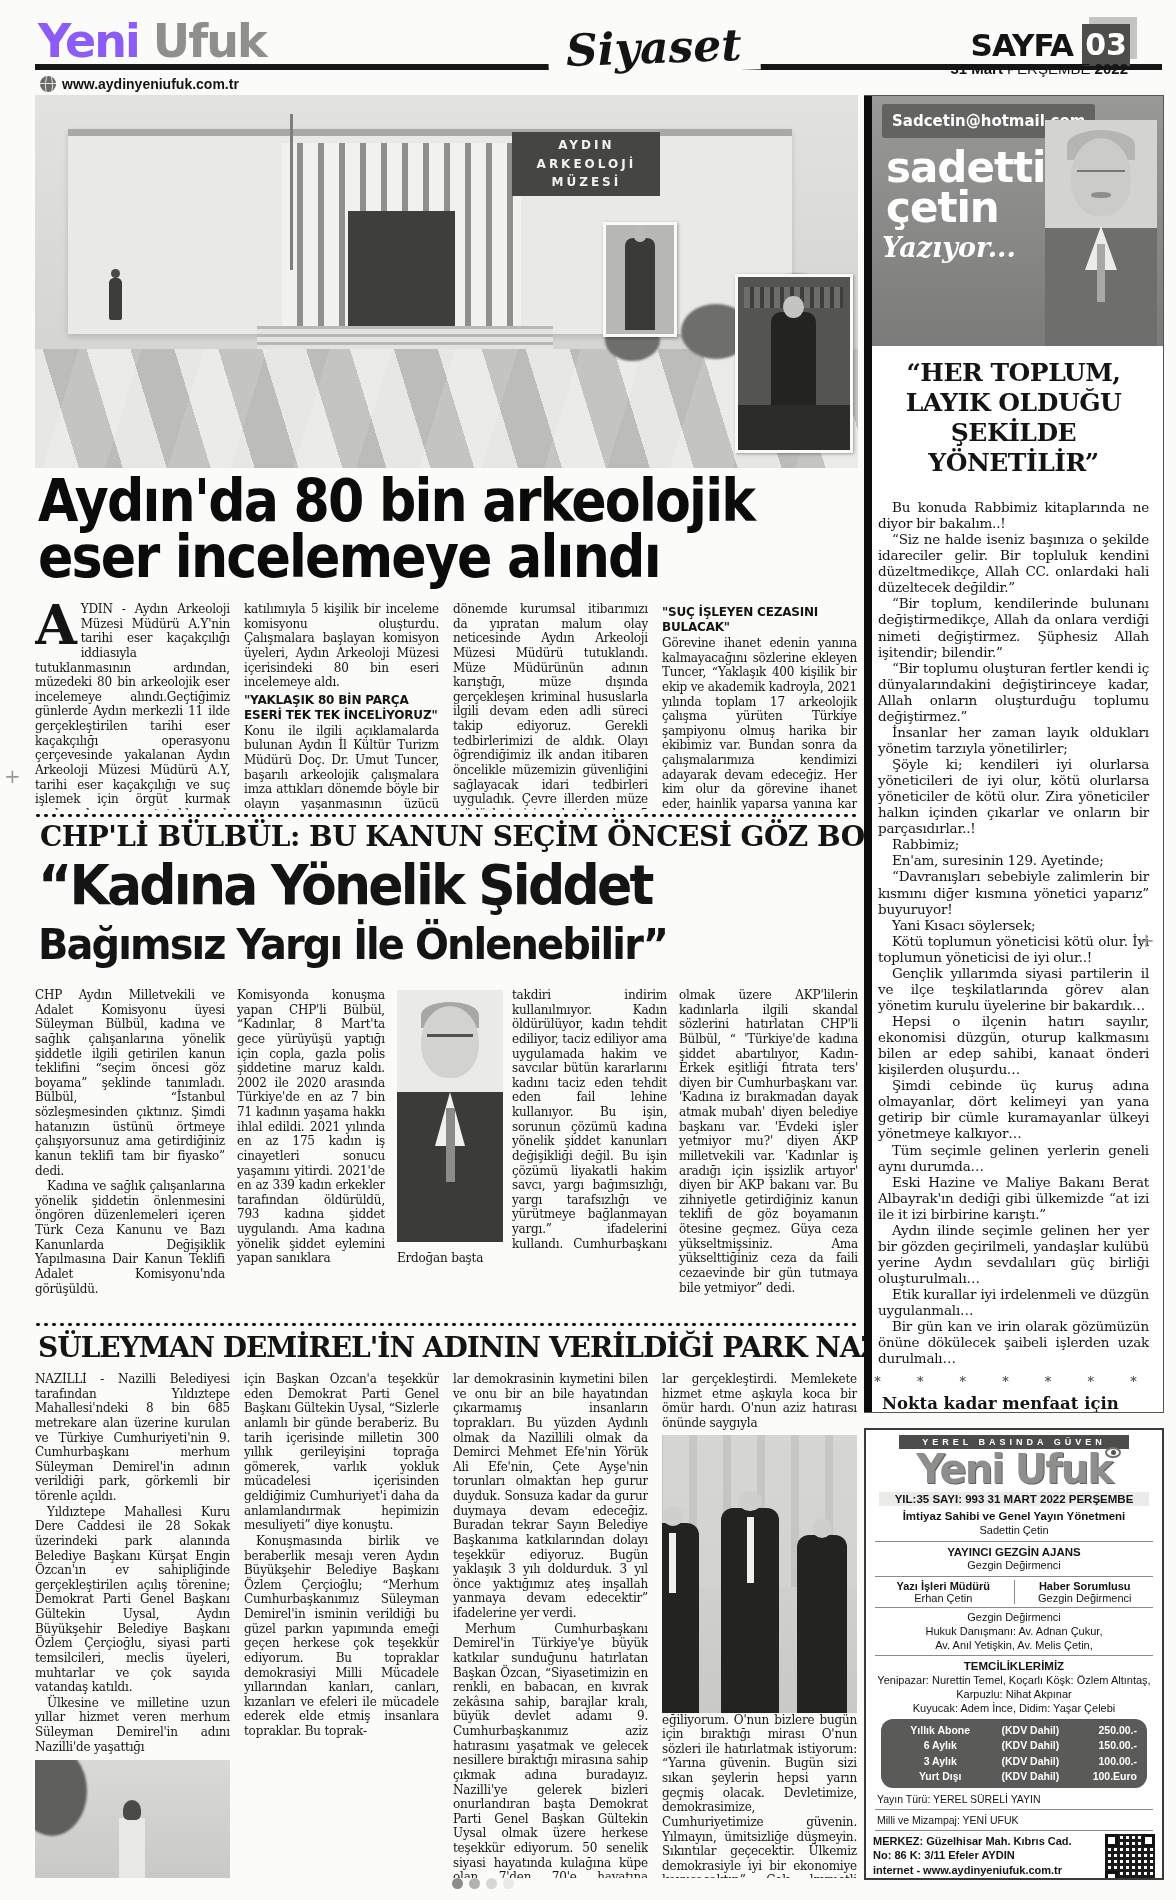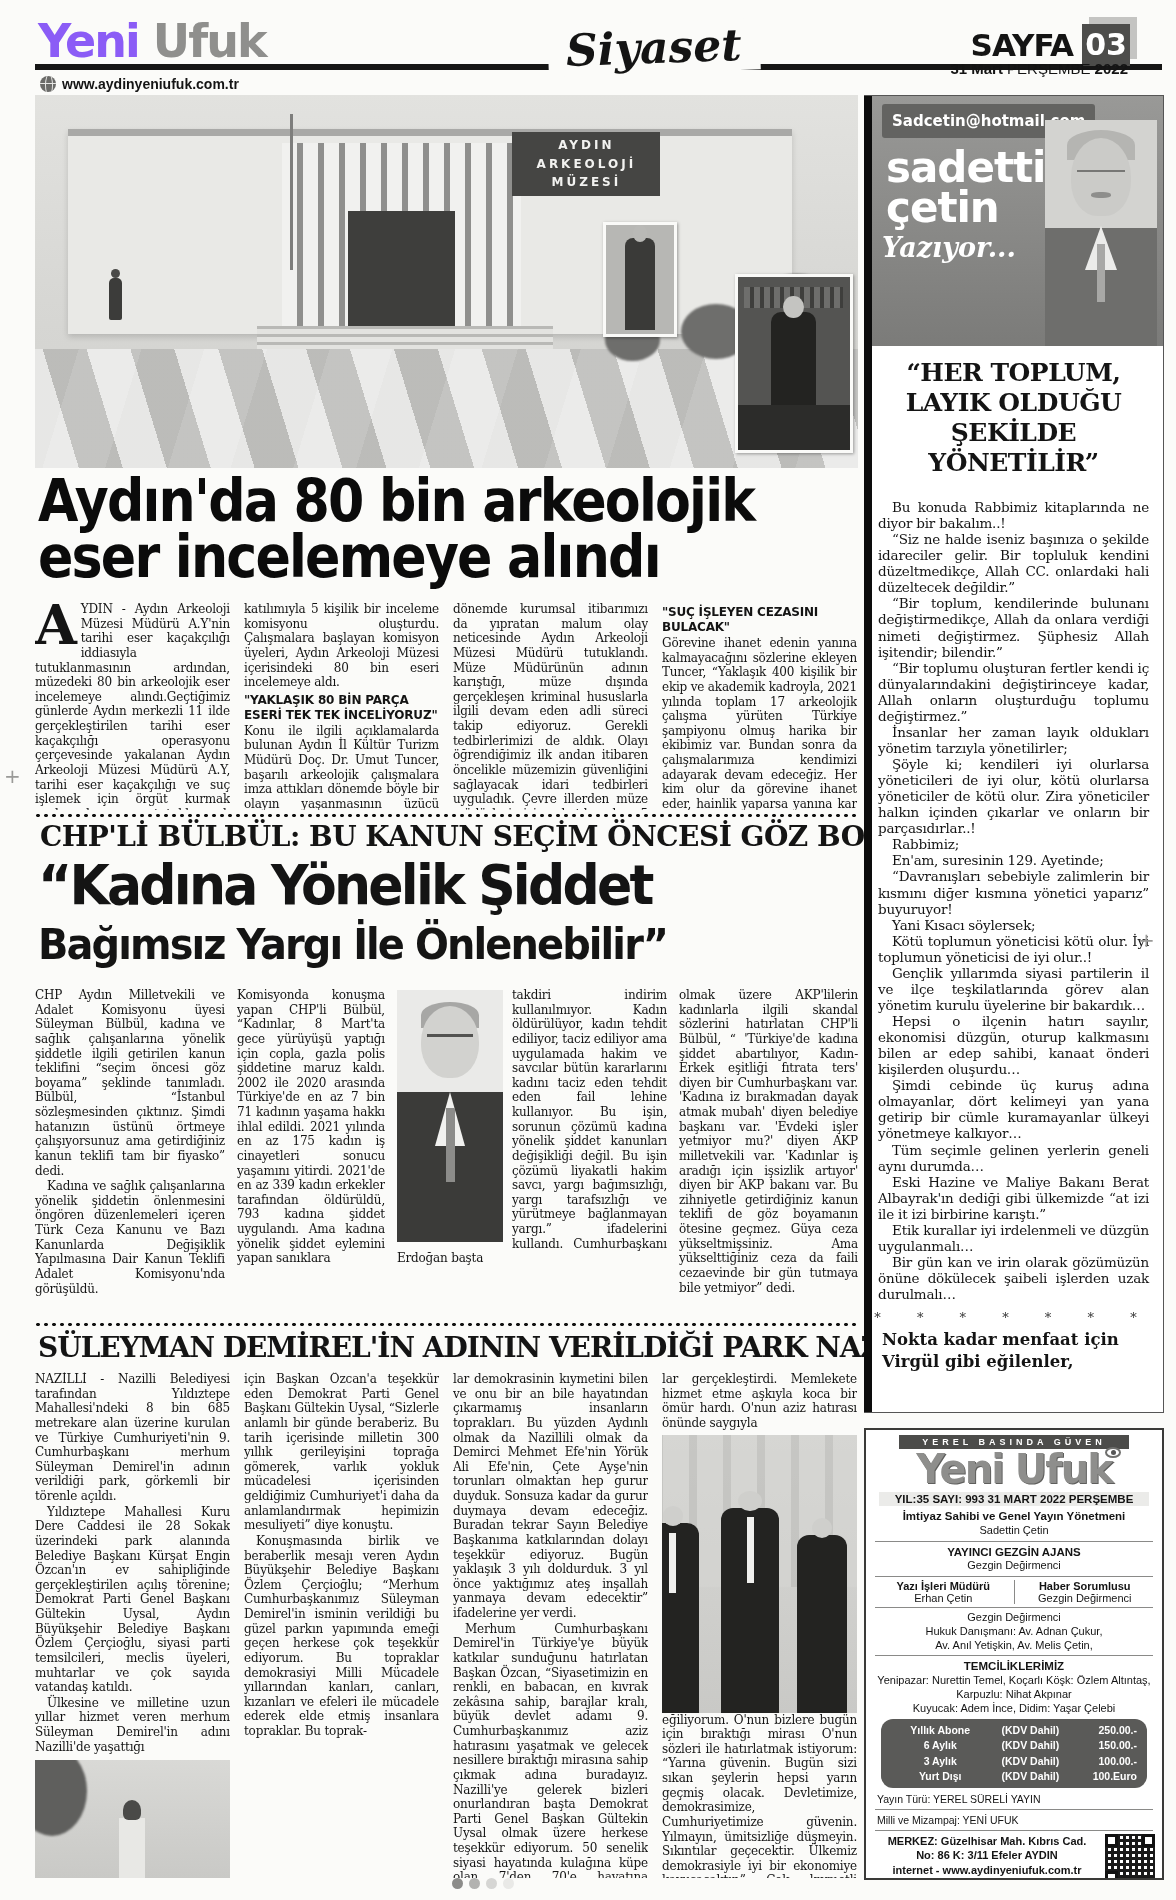--- a/index.html
+++ b/index.html
@@ -166,21 +166,21 @@
   .mtwocol > div { flex:1; }
   .mtwocol > div:first-child { border-right:1px solid #8a8a88; }
   .mprice { margin:4px 8px; background:#5a5a58; border-radius:12px; color:#fff; font-size:10.5px;
             font-weight:bold; padding:4px 10px; }
   .mprice .r { display:flex; line-height:1.45; }
   .mprice .r span:nth-child(1){ flex:1.2; text-align:center; }
   .mprice .r span:nth-child(2){ flex:1; text-align:center; }
   .mprice .r span:nth-child(3){ flex:.8; text-align:right; }
   .mleft { text-align:left; font-size:10.5px; padding:1px 4px; }
   .maddr { display:flex; gap:4px; }
-  .maddr .txt { flex:1; text-align:center; font-size:11px; line-height:1.3; }
+  .maddr .txt { flex:1; font-size:11px; line-height:1.3; }
   .qr { width:50px; height:50px; flex:0 0 50px; position:relative; background:
         repeating-linear-gradient(0deg,#1a1a1a 0 3px,transparent 3px 6px),
         repeating-linear-gradient(90deg,#1a1a1a 0 3px,#fff 3px 6px); }
   .qr i { position:absolute; width:13px; height:13px; border:3px solid #111; background:#fff; }
   .qr i:nth-child(1){ left:0; top:0; } .qr i:nth-child(2){ right:0; top:0; } .qr i:nth-child(3){ left:0; bottom:0; }
 </style>
 </head>
 <body>
 
 <div id="page">
@@ -353,20 +353,21 @@
       <p>Rabbimiz;</p>
       <p>En'am, suresinin 129. Ayetinde;</p>
       <p>“Davranışları sebebiyle zalimlerin bir kısmını diğer kısmına yönetici yaparız” buyuruyor!</p>
       <p>Yani Kısacı söylersek;</p>
       <p>Kötü toplumun yöneticisi kötü olur. İyi toplumun yöneticisi de iyi olur..!</p>
       <p>Gençlik yıllarımda siyasi partilerin il ve ilçe teşkilatlarında görev alan yönetim kurulu üyelerine bir bakardık…</p>
       <p>Hepsi o ilçenin hatırı sayılır, ekonomisi düzgün, oturup kalkmasını bilen ar edep sahibi, kanaat önderi kişilerden oluşurdu…</p>
       <p>Şimdi cebinde üç kuruş adına olmayanlar, dört kelimeyi yan yana getirip bir cümle kuramayanlar ülkeyi yönetmeye kalkıyor…</p>
       <p>Tüm seçimle gelinen yerlerin geneli aynı durumda…</p>
       <p>Eski Hazine ve Maliye Bakanı Berat Albayrak'ın dediği gibi ülkemizde “at izi ile it izi birbirine karıştı.”</p>
+      <p>Aydın ilinde seçimle gelinen her yer bir gözden geçirilmeli, yandaşlar kulübü yerine Aydın sevdalıları güç birliği oluşturulmalı…</p>
       <p>Etik kurallar iyi irdelenmeli ve düzgün uygulanmalı…</p>
       <p>Bir gün kan ve irin olarak gözümüzün önüne dökülecek şaibeli işlerden uzak durulmalı…</p>
     </div>
     <div class="colstars">*  *  *  *  *  *  *</div>
     <div class="colpoem">
       <div>Nokta kadar menfaat için</div>
       <div>Virgül gibi eğilenler,</div>
 
     </div>
 

